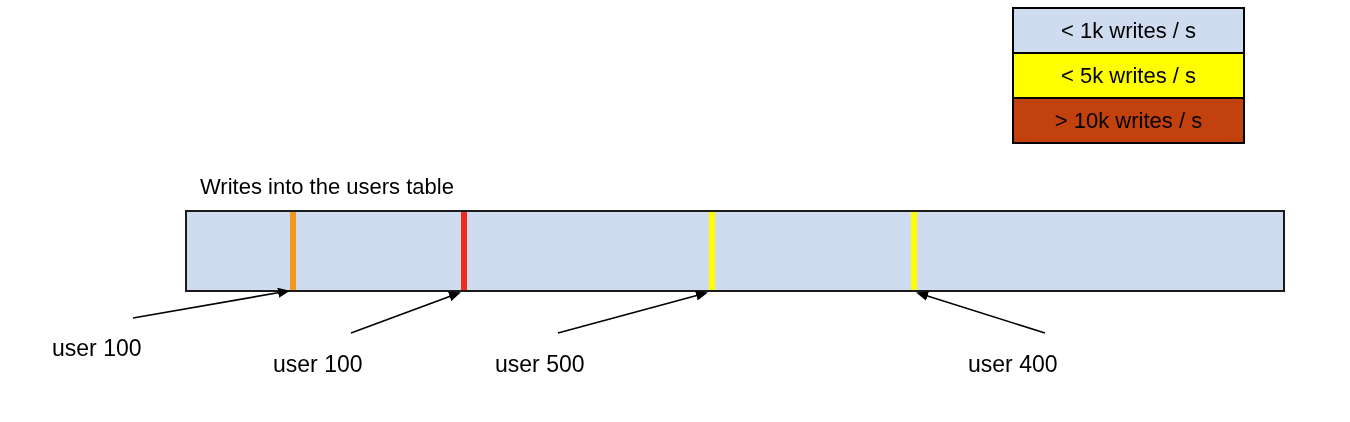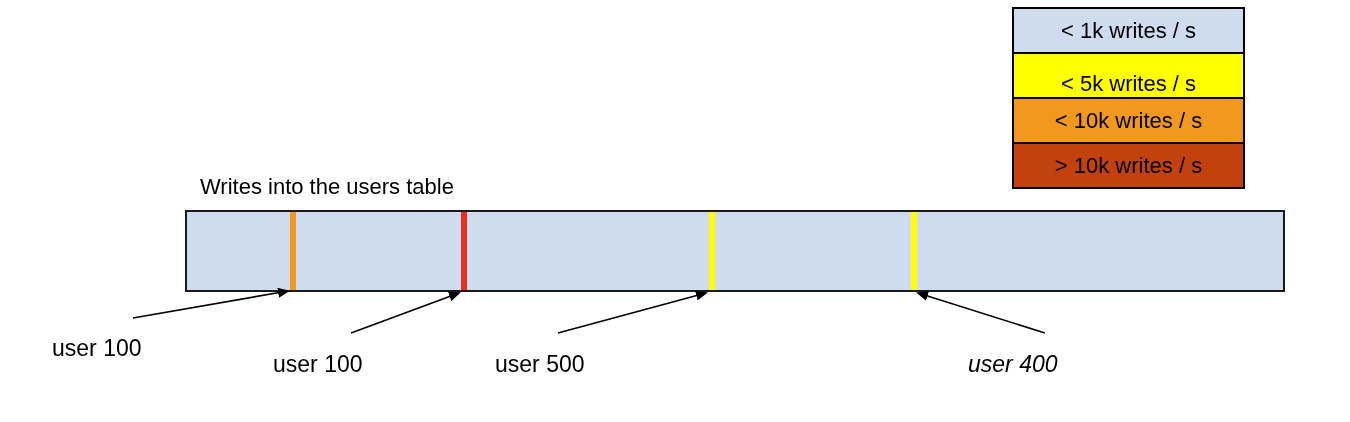--- a/index.html
+++ b/index.html
@@ -72,25 +72,22 @@
 <body>
 
 <div class="canvas">
 
   <div class="title">Writes into the users table</div>
 
   <div class="legend" id="legend">
       <div class="legend-row" style="background: rgb(207, 219, 238);">
         <span>&lt; 1k writes / s</span>
       </div>
-      <div class="legend-row" style="background: rgb(255, 255, 0); align-items: flex-end;">
+      <div class="legend-row" style="background: rgb(255, 255, 0);">
         <span>&lt; 5k writes / s</span>
-      </div>
-      <div class="legend-row" style="background: rgb(242, 152, 31);">
-        <span>&lt; 10k writes / s</span>
       </div>
       <div class="legend-row" style="background: #c2410c;">
         <span>&gt; 10k writes / s</span>
       </div>
     </div>
 
   <div class="bar" id="bar" style="background: rgb(207, 219, 238);">
       <div class="stripe" style="background: rgb(242, 152, 31); left: 103px;"></div>
       <div class="stripe" style="background: rgb(238, 45, 28); left: 274px;"></div>
       <div class="stripe" style="background: rgb(255, 255, 0); left: 522px;"></div>
@@ -106,16 +103,16 @@
   <line x1="133" y1="318" x2="288" y2="291" stroke="#000000" stroke-width="1.6" marker-end="url(#ah)"></line>
       <line x1="351" y1="333" x2="459" y2="293" stroke="#000000" stroke-width="1.6" marker-end="url(#ah)"></line>
       <line x1="558" y1="333" x2="706" y2="293" stroke="#000000" stroke-width="1.6" marker-end="url(#ah)"></line>
       <line x1="1045" y1="333" x2="918" y2="293" stroke="#000000" stroke-width="1.6" marker-end="url(#ah)"></line>
     </svg>
 
   <div id="labels">
       <div class="marker-label" style="left: 52px; top: 336px;">user 100</div>
       <div class="marker-label" style="left: 273px; top: 352px;">user 100</div>
       <div class="marker-label" style="left: 495px; top: 352px;">user 500</div>
-      <div class="marker-label" style="left: 968px; top: 352px; font-style: italic;">user 400</div>
+      <div class="marker-label" style="left: 968px; top: 352px;">user 400</div>
     </div>
 
 </div>
 
 </body></html>

